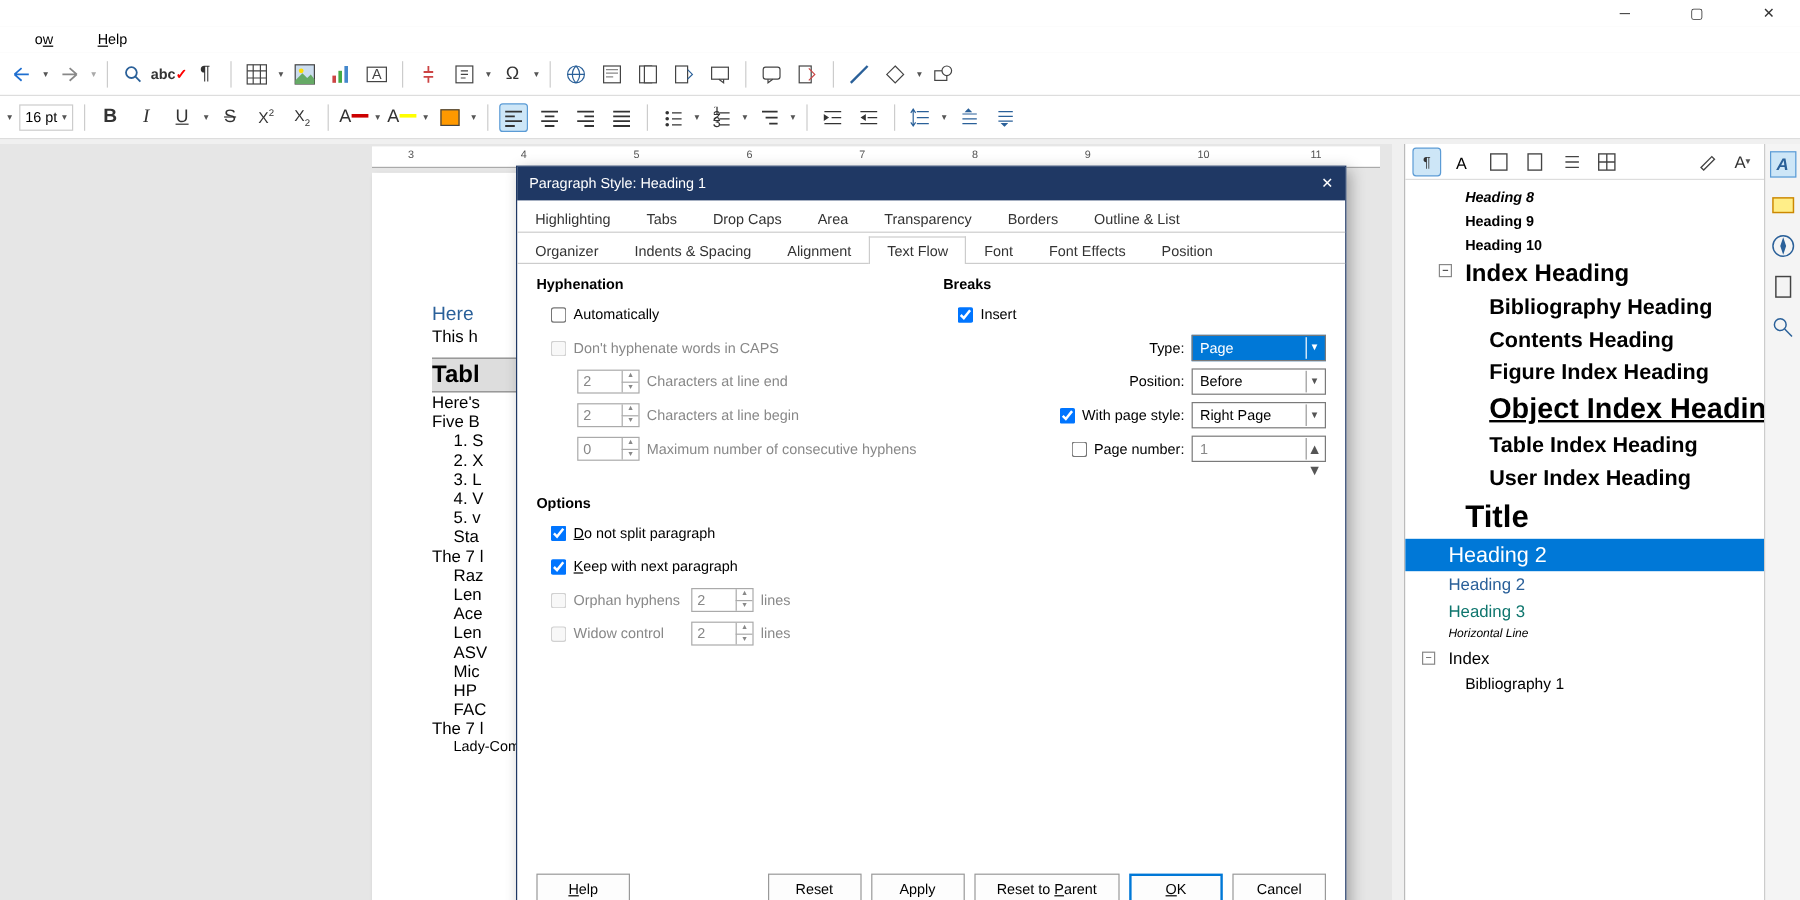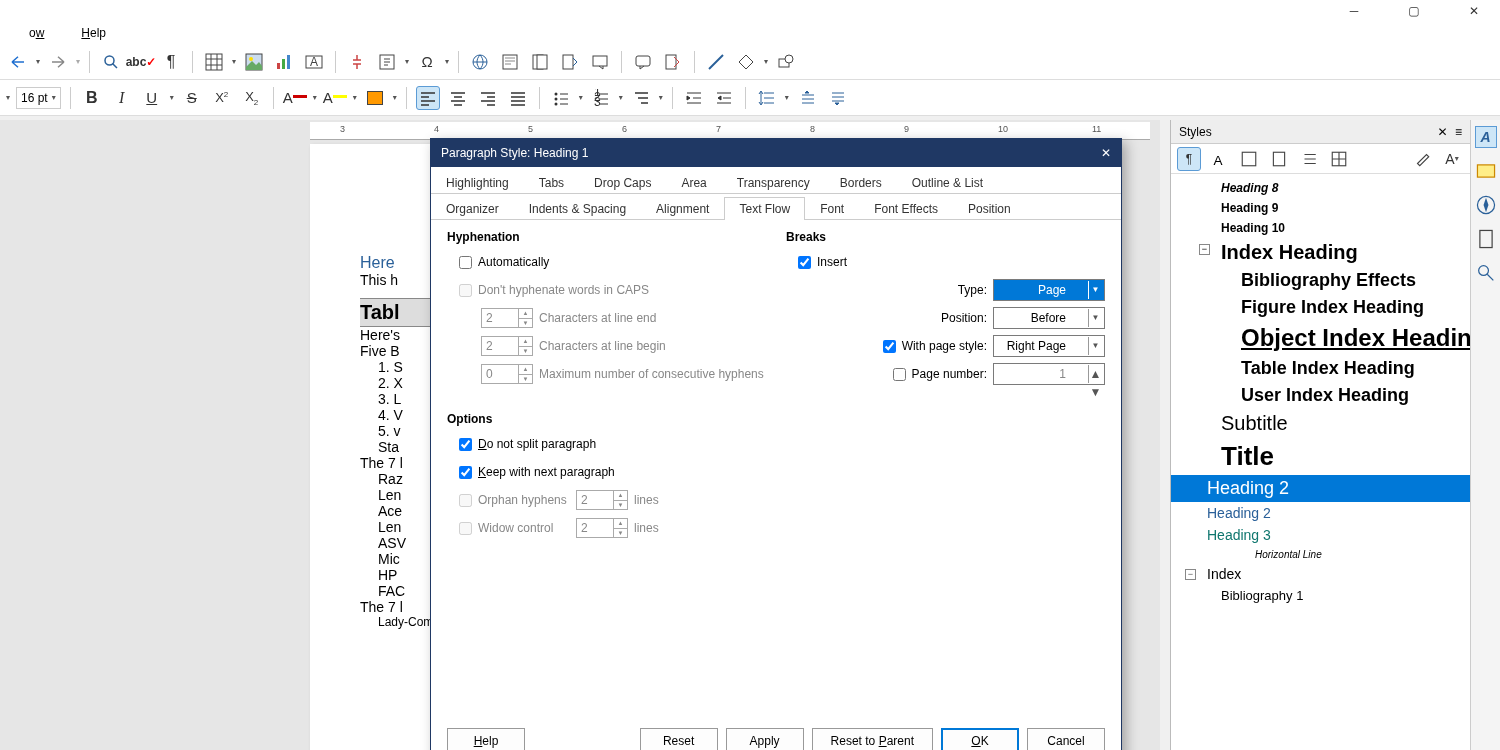--- a/index.html
+++ b/index.html
@@ -55,21 +55,21 @@
 .dialog .tab { padding: 4px 14px; border: 1px solid transparent; border-bottom: none; cursor: default; font-size: 12px; color: #333; margin-bottom: -1px; }
 .dialog .tab.active { border-color: #ccc; background: #fff; }
 .dialog .content { padding: 10px 16px 4px 16px; display: flex; gap: 20px; }
 .dialog .col { flex: 1; }
 .dialog .grouplbl { font-weight: bold; margin-bottom: 6px; font-size: 12px; }
 .dialog .row { display: flex; align-items: center; gap: 6px; margin-bottom: 4px; min-height: 24px; }
 .dialog .spinner { width: 52px; height: 20px; border: 1px solid #aaa; display: flex; align-items: center; padding: 0 4px; font-size: 12px; background: #fff; color: #888; position: relative; }
 .dialog .spinner .spinbtns { position: absolute; right: 0; top: 0; bottom: 0; width: 14px; display: flex; flex-direction: column; }
 .dialog .spinner .spinbtns div { flex: 1; border-left: 1px solid #aaa; font-size: 6px; text-align: center; line-height: 8px; color: #888; }
 .dialog .spinner .spinbtns div:first-child { border-bottom: 1px solid #aaa; }
-.dialog .combo { width: 112px; height: 22px; border: 1px solid #7a7a7a; display: flex; align-items: center; justify-content: flex-end; padding: 0 2px 0 6px; font-size: 12px; background: #fff; gap: 22px; }
+.dialog .combo { width: 112px; height: 22px; border: 1px solid #7a7a7a; display: flex; align-items: center; justify-content: space-between; padding: 0 2px 0 6px; font-size: 12px; background: #fff; }
 .dialog .combo.hl { background: #0078d7; color: #fff; }
 .dialog .combo .dd { width: 14px; height: 18px; border-left: 1px solid #999; text-align: center; font-size: 8px; line-height: 18px; color: #555; }
 .dialog .combo.hl .dd { color: #fff; border-left-color: #fff; }
 .dialog label.dim { color: #888; }
 .dialog .rlabel { width: 104px; text-align: right; font-size: 12px; }
 .dialog input[type=checkbox] { width: 13px; height: 13px; }
 .dialog .footer { padding: 10px 16px 14px 16px; display: flex; gap: 8px; }
 .dialog .btn { height: 26px; padding: 0 18px; border: 1px solid #999; background: #fdfdfd; display: flex; align-items: center; justify-content: center; font-size: 12px; min-width: 78px; }
 .dialog .btn.default { border: 2px solid #0078d7; }
 
@@ -384,24 +384,20 @@
         <div class="body" style="padding-left: 18px; display: flex; justify-content: space-between;">
           <span>Lady-Comp Fertility Tracker</span>
           <span>9</span>
         </div>
       </div>
     <div class="page-scroll-handle"></div>
   </div>
 </div>
 
 <div class="stylespanel">
-  <div class="hdr">
-    <span>Styles</span>
-    <div><span style="padding:0 4px">✕</span> <span>≡</span></div>
-  </div>
   <div class="hdricons">
     <div class="tbicon active">
         <span>¶</span>
       </div>
     <div class="tbicon">
         <svg viewBox="0 0 16 16">
           <text x="3" y="13" font-size="13">A</text>
         </svg>
       </div>
     <div class="tbicon">
@@ -434,31 +430,31 @@
     <div class="tbicon">
         <span style="font-size:14px">A</span>
         <span style="font-size:8px;color:#555">▾</span>
       </div>
   </div>
   <div class="styleslist" id="styleslist">
       <div class="styleitem bold ital" style="padding-left: 50px; position: relative;">Heading 8</div>
       <div class="styleitem bold" style="padding-left: 50px; position: relative;">Heading 9</div>
       <div class="styleitem bold" style="padding-left: 50px; position: relative;">Heading 10</div>
       <div class="styleitem bold" style="padding-left: 50px; font-size: 20px; position: relative;">Index Heading<div class="tree-toggle" style="left: 28px; top: 6px;">−</div></div>
-      <div class="styleitem bold" style="padding-left: 70px; font-size: 18px; position: relative;">Bibliography Effects</div>
+      <div class="styleitem bold" style="padding-left: 70px; font-size: 18px; position: relative;">Bibliography Heading</div>
+      <div class="styleitem bold" style="padding-left: 70px; font-size: 18px; position: relative;">Contents Heading</div>
       <div class="styleitem bold" style="padding-left: 70px; font-size: 18px; position: relative;">Figure Index Heading</div>
       <div class="styleitem bold" style="padding-left: 70px; font-size: 24px; position: relative; text-decoration: underline;">Object Index Heading</div>
       <div class="styleitem bold" style="padding-left: 70px; font-size: 18px; position: relative;">Table Index Heading</div>
       <div class="styleitem bold" style="padding-left: 70px; font-size: 18px; position: relative;">User Index Heading</div>
-      <div class="styleitem" style="padding-left: 50px; font-size: 20px; position: relative;">Subtitle</div>
       <div class="styleitem bold" style="padding-left: 50px; font-size: 26px; position: relative;">Title</div>
       <div class="styleitem selected" style="padding-left: 36px; font-size: 18px; position: relative;">Heading 2</div>
       <div class="styleitem" style="padding-left: 36px; font-size: 14px; color: rgb(42, 96, 153); position: relative;">Heading 2</div>
       <div class="styleitem" style="padding-left: 36px; font-size: 14px; color: #0f766e; position: relative;">Heading 3</div>
-      <div class="styleitem ital" style="padding-left: 36px; font-size: 10px; position: relative; margin-left: 48px;">Horizontal Line</div>
+      <div class="styleitem ital" style="padding-left: 36px; font-size: 10px; position: relative;">Horizontal Line</div>
       <div class="styleitem" style="padding-left: 36px; font-size: 14px; position: relative;">Index<div class="tree-toggle" style="left: 14px; top: 6px;">−</div></div>
       <div class="styleitem" style="padding-left: 50px; font-size: 13px; position: relative;">Bibliography 1</div>
     </div>
 </div>
 
 <div class="sidebaricons">
   <div class="sicon active">
       <span style="font-size:14px;font-style:italic;font-weight:bold;color:#2a6099">A</span>
     </div>
   <div class="sicon">

